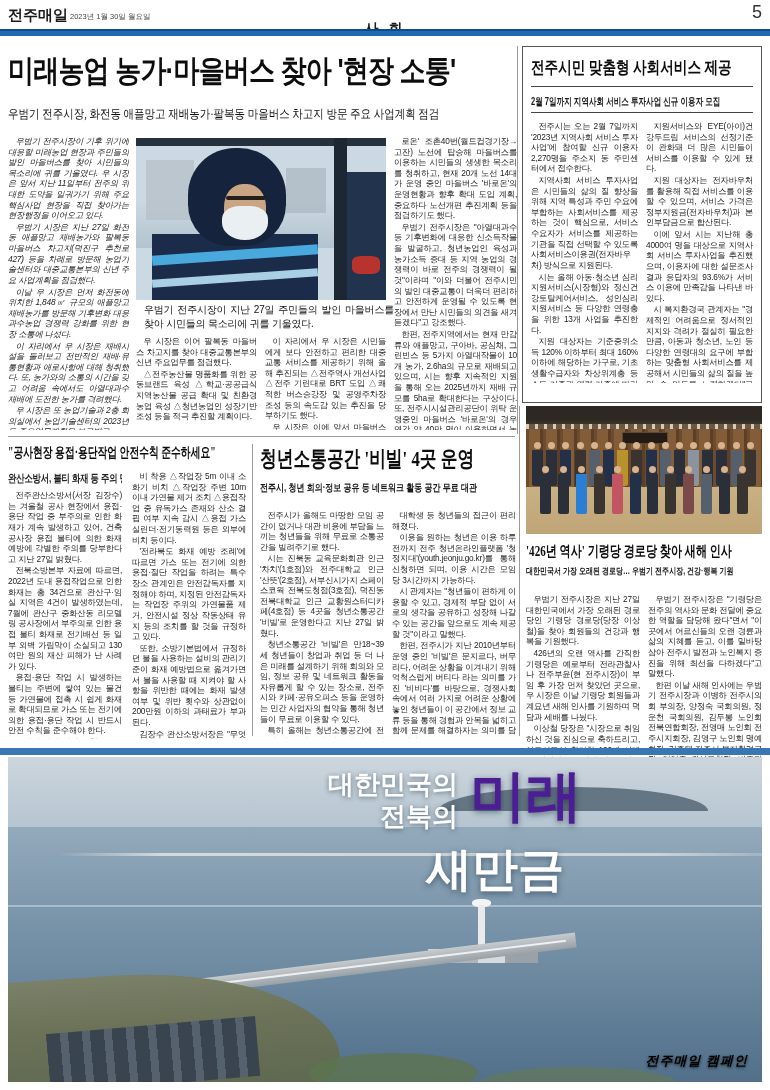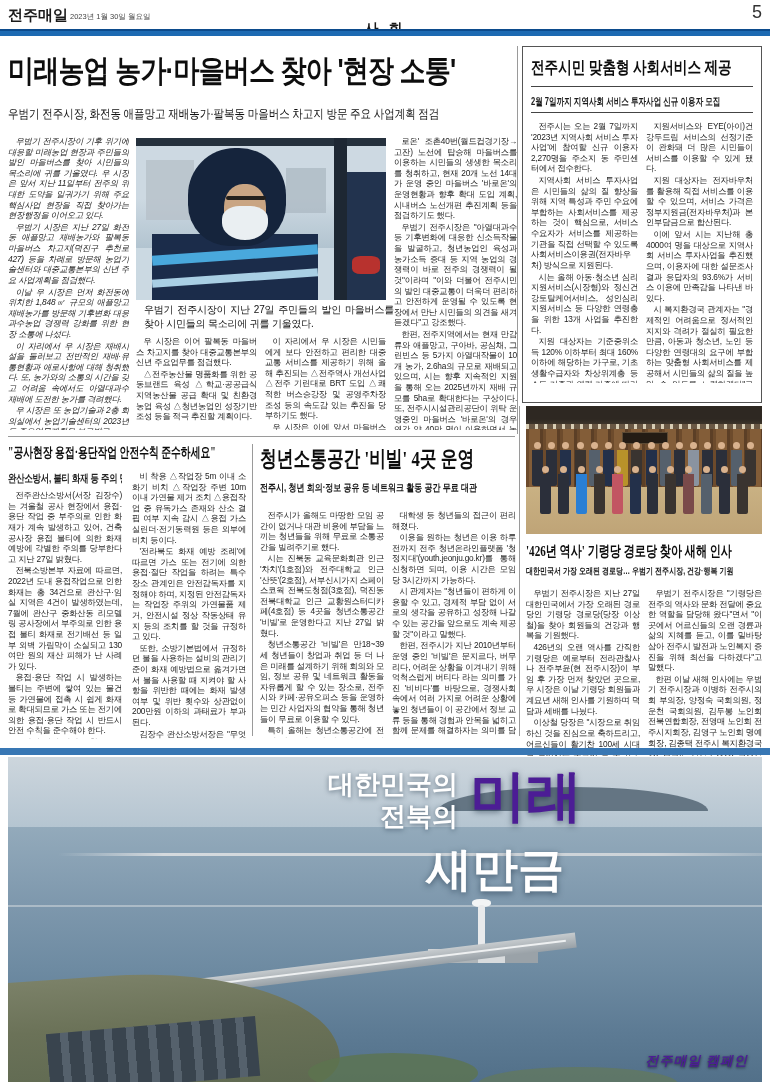--- a/index.html
+++ b/index.html
@@ -69,21 +69,21 @@
   .fg:nth-of-type(4n){color:#3a3430;}
   .fg:nth-of-type(5n){color:#55606c;}
   .gp-row1 .fg:nth-of-type(7){color:#b8922a;}
   .gp-row1 .fg:nth-of-type(12){color:#8a93a0;}
   .gp-row2 .fg{height:48px;}
   .gp-row2 .fg:nth-of-type(3){color:#2a7fd4;}
   .gp-row2 .fg:nth-of-type(5){color:#c25562;}
   .gp-row2 .fg:nth-of-type(9){color:#7a4a4a;}
   .gry-hl{margin-top:8px;font-family:"Liberation Serif",serif;font-weight:bold;font-size:15px;color:#0d0d0d;}
   .gry-sub{margin-top:4px;font-weight:bold;font-size:9px;}
-  .gry-body{margin-top:10px;display:flex;gap:8px;}
+  .gry-body{margin-top:16px;display:flex;gap:8px;}
   .gryc{width:114px;height:168px;overflow:hidden;}
   
   .lp-window{left:0;top:0;width:250px;height:110px;background:linear-gradient(180deg,#25313d 0 8px,#cdd9e2 8px 55%,#b2c4d0 100%);}
   .lp-bldg1{left:10px;top:22px;width:48px;height:60px;background:#b6c1c9;opacity:.8;}
   .lp-bldg2{left:150px;top:30px;width:40px;height:45px;background:#aab7c0;opacity:.7;}
   .lp-pillar{left:198px;top:0;width:13px;height:162px;background:#1d2733;}
   .lp-hood{left:52px;top:10px;width:98px;height:98px;background:#15243c;border-radius:48% 48% 42% 42%;}
   .lp-face{left:88px;top:46px;width:42px;height:50px;background:#c9a583;border-radius:45%;}
   .lp-eyes{left:90px;top:58px;width:40px;height:4px;background:#24201c;border-radius:2px;}
   .lp-mask{left:86px;top:68px;width:46px;height:34px;background:#eaeff2;border-radius:38% 38% 50% 50%;}
@@ -108,21 +108,21 @@
   .cp-roadline{left:-20px;top:218px;width:580px;height:2px;background:#eef0f1;transform:rotate(-7deg);}
   .cp-land{left:-40px;top:216px;width:370px;height:130px;background:linear-gradient(180deg,#7b8168 0,#6b7258 40%,#5d6850 100%);border-radius:0 70% 20% 0/0 85% 30% 0;transform:rotate(-4deg);}
   .cp-dam{left:40px;top:268px;width:210px;height:60px;background:repeating-linear-gradient(90deg,#39444e 0 14px,#55616c 14px 22px);transform:rotate(-5deg);}
   .cp-green1{left:300px;top:296px;width:170px;height:40px;background:#5c744f;border-radius:50%;opacity:.8;}
   .cp-green2{left:470px;top:310px;width:200px;height:34px;background:#64795a;border-radius:50%;opacity:.7;}
   .camp-small{position:absolute;top:12px;left:300px;width:150px;text-align:right;font-size:26px;font-weight:bold;
               color:#fff;line-height:1.22;text-shadow:0 1px 5px rgba(15,35,55,.55);}
   .camp-mirae{position:absolute;top:2px;left:462px;font-size:56px;font-weight:bold;color:#4c1d95;text-shadow:0 2px 6px rgba(15,35,55,.55);}
   .camp-smg{position:absolute;top:82px;left:418px;font-size:46px;font-weight:bold;color:#fff;text-shadow:0 2px 6px rgba(15,35,55,.55);}
   .camp-credit{position:absolute;right:14px;bottom:12px;font-size:13px;font-weight:bold;font-style:italic;
-               color:#4c1d95;letter-spacing:1px;text-shadow:0 1px 3px rgba(0,0,0,.7);}
+               color:#000000;letter-spacing:1px;text-shadow:0 1px 3px rgba(0,0,0,.7);}
 </style>
 </head>
 <body>
 
 <div class="page">
 
   <div class="paper-name">전주매일</div>
   <div class="paper-date">2023년 1월 30일 월요일</div>
   <div class="section-title">사 회</div>
   <div class="page-number">5</div>
@@ -148,21 +148,21 @@
     </div>
     <div class="lc lc3">
       <div class="lead-spacer"></div>
       <div>
           <p class="para">이 자리에서 우 시장은 시민들에게 보다 안전하고 편리한 대중교통 서비스를 제공하기 위해 올해 추진되는 △전주역사 개선사업 △전주 기린대로 BRT 도입 △쾌적한 버스승강장 및 공영주차장 조성 등의 속도감 있는 추진을 당부하기도 했다.</p>
           <p class="para">우 시장은 이에 앞서 마을버스 '바</p>
         </div>
     </div>
     <div class="lc lc4">
       <div>
-          <p class="para">로온' 조촌40번(월드컵경기장→고잔) 노선에 탑승해 마을버스를 이용하는 시민들의 생생한 목소리를 청취하고, 현재 20개 노선 14대가 운영 중인 마을버스 '바로온'의 운영현황과 향후 확대 도입 계획, 시내버스 노선개편 추진계획 등을 점검하기도 했다.</p>
+          <p class="para">로온' 조촌40번(월드컵경기장→고잔) 노선에 탑승해 마을버스를 이용하는 시민들의 생생한 목소리를 청취하고, 현재 20개 노선 14대가 운영 중인 마을버스 '바로온'의 운영현황과 향후 확대 도입 계획, 중요하다 노선개편 추진계획 등을 점검하기도 했다.</p>
           <p class="para">우범기 전주시장은 "아열대과수 등 기후변화에 대응한 신소득작물을 발굴하고, 청년농업인 육성과 농가소득 증대 등 지역 농업의 경쟁력이 바로 전주의 경쟁력이 될 것"이라며 "이와 더불어 전주시민의 발인 대중교통이 더욱더 편리하고 안전하게 운영될 수 있도록 현장에서 만난 시민들의 의견을 새겨듣겠다"고 강조했다.</p>
           <p class="para">한편, 전주지역에서는 현재 만감류와 애플망고, 구아바, 공심채, 그린빈스 등 5가지 아열대작물이 10개 농가, 2.6ha의 규모로 재배되고 있으며, 시는 향후 지속적인 지원을 통해 오는 2025년까지 재배 규모를 5ha로 확대한다는 구상이다. 또, 전주시시설관리공단이 위탁 운영중인 마을버스 '바로온'의 경우 연간 약 40만 명이 이용하면서 농촌·교통 불편지역 주민들의 발이 돼주고 있다.</p>
         </div>
 
     </div>
 
     <div class="lead-photo">
       <div class="lp lp-window"></div>
       <div class="lp lp-bldg1"></div>
       <div class="lp lp-bldg2"></div>

